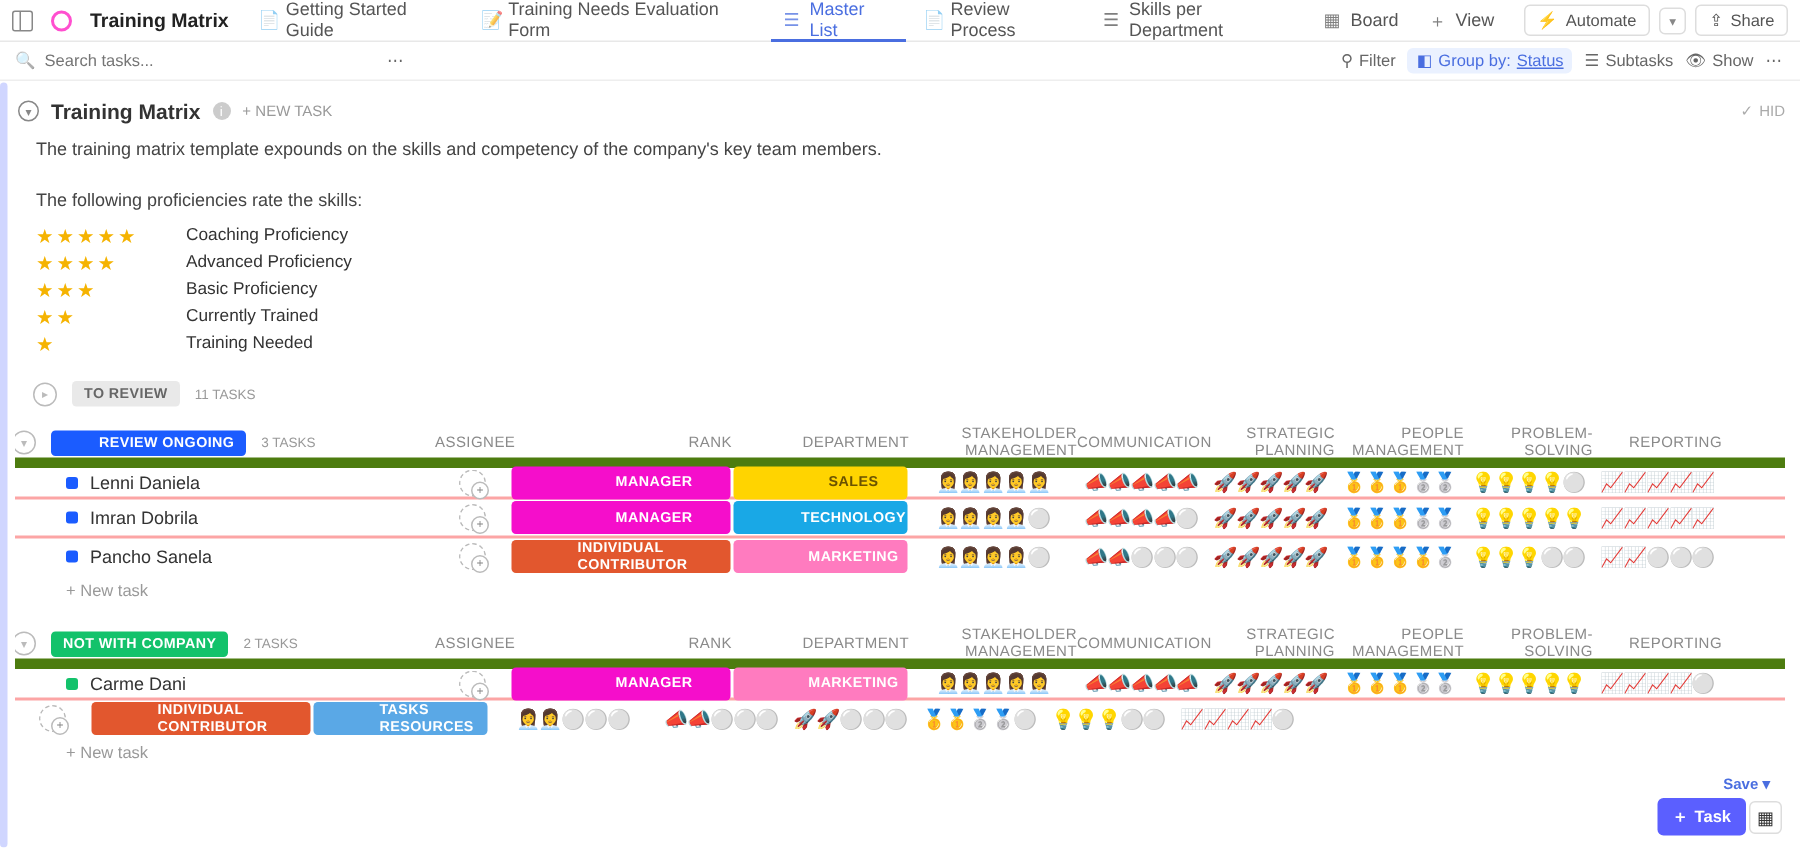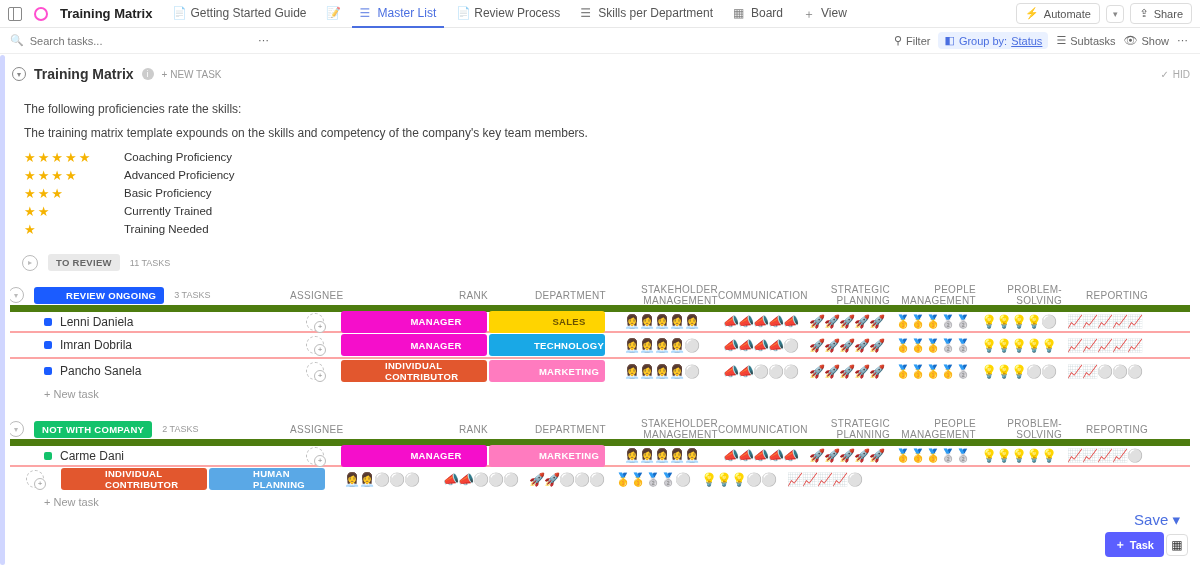--- a/index.html
+++ b/index.html
@@ -84,39 +84,40 @@
 .rank-ic { background:#e2572e; }
 .dept-sales { background:#ffd400; color:#6a5200;}
 .dept-tech { background:#19a8e6; }
 .dept-mkt { background:#ff7bbf; }
 .dept-hr { background:#5aa8e6; }
 .emoji-cell { width:86px; font-size:13px; display:flex; justify-content:center; gap:0; letter-spacing:-1px; white-space:nowrap; }
 
 .newtask-row { padding:5px 0 5px 34px; color:#999; font-size:11px; cursor:pointer; }
 
 
-.float-save { position:absolute; right:20px; bottom:36px; font-size:15px; color:#4a6ee0; cursor:pointer; }
+.float-save { position:absolute; right:20px; bottom:36px; font-size:10px; color:#4a6ee0; cursor:pointer;font-weight:bold; }
 .float-task { position:absolute; right:12px; bottom:8px; display:flex; align-items:center; gap:2px; }
 .float-task .tbtn { background:#5b5fff; color:#fff; border-radius:4px; padding:5px 10px; font-size:11px; font-weight:600; display:flex; align-items:center; gap:4px; cursor:pointer; }
 .float-task .grid-btn { width:22px; height:22px; border:1px solid #ddd; border-radius:4px; display:flex; align-items:center; justify-content:center; font-size:12px; cursor:pointer; }
 </style>
 </head>
 <body>
 
 <div class="topbar">
   <span class="panel-icon"></span>
   <span class="logo"></span>
   <span class="title">Training Matrix</span>
   <div class="tabs" id="tabs">
       <div class="tab">
         <span class="ticn">📄</span>
         <span>Getting Started Guide</span>
       </div>
       <div class="tab">
         <span class="ticn">📝</span>
+        <span>Training Needs Evaluation Form</span>
       </div>
       <div class="tab active">
         <span class="ticn">☰</span>
         <span>Master List</span>
       </div>
       <div class="tab">
         <span class="ticn">📄</span>
         <span>Review Process</span>
       </div>
       <div class="tab">
@@ -182,22 +183,22 @@
     <span class="chev2">▾</span>
     <span class="ltitle">Training Matrix</span>
     <span class="info-dot">i</span>
     <span class="newtask">+ NEW TASK</span>
     <span class="hid">
         <span>✓</span>
         <span>HID</span>
       </span>
   </div>
 
+  <div class="desc">The training matrix template expounds on the skills and competency of the company's key team members.</div>
   <div class="desc" style="padding-top:14px;">The following proficiencies rate the skills:</div>
-  <div class="desc">The training matrix template expounds on the skills and competency of the company's key team members.</div>
   <div class="prof-table" id="prof-table">
       <div class="prof-row">
         <span class="stars">
           <span class="star">★</span>
           <span class="star">★</span>
           <span class="star">★</span>
           <span class="star">★</span>
           <span class="star">★</span>
         </span>
         <span class="prof-label">Coaching Proficiency</span>
@@ -375,21 +376,21 @@
           <div class="emoji-cell">📈📈📈📈⚪</div>
         </div>
         <div class="task-row">
           <div class="assignee-cell">
             <span class="assn-circle"></span>
           </div>
           <div class="col-rank">
             <div class="pill rank-ic">INDIVIDUAL CONTRIBUTOR</div>
           </div>
           <div class="col-dept">
-            <div class="pill dept-hr">HUMAN PLANNING</div>
+            <div class="pill dept-hr">TASKS RESOURCES</div>
           </div>
           <div class="emoji-cell" style="width:112px">👩‍💼👩‍💼⚪⚪⚪</div>
           <div class="emoji-cell">📣📣⚪⚪⚪</div>
           <div class="emoji-cell">🚀🚀⚪⚪⚪</div>
           <div class="emoji-cell">🥇🥇🥈🥈⚪</div>
           <div class="emoji-cell">💡💡💡⚪⚪</div>
           <div class="emoji-cell">📈📈📈📈⚪</div>
         </div>
       </div>
     <div class="newtask-row">+ New task</div>

